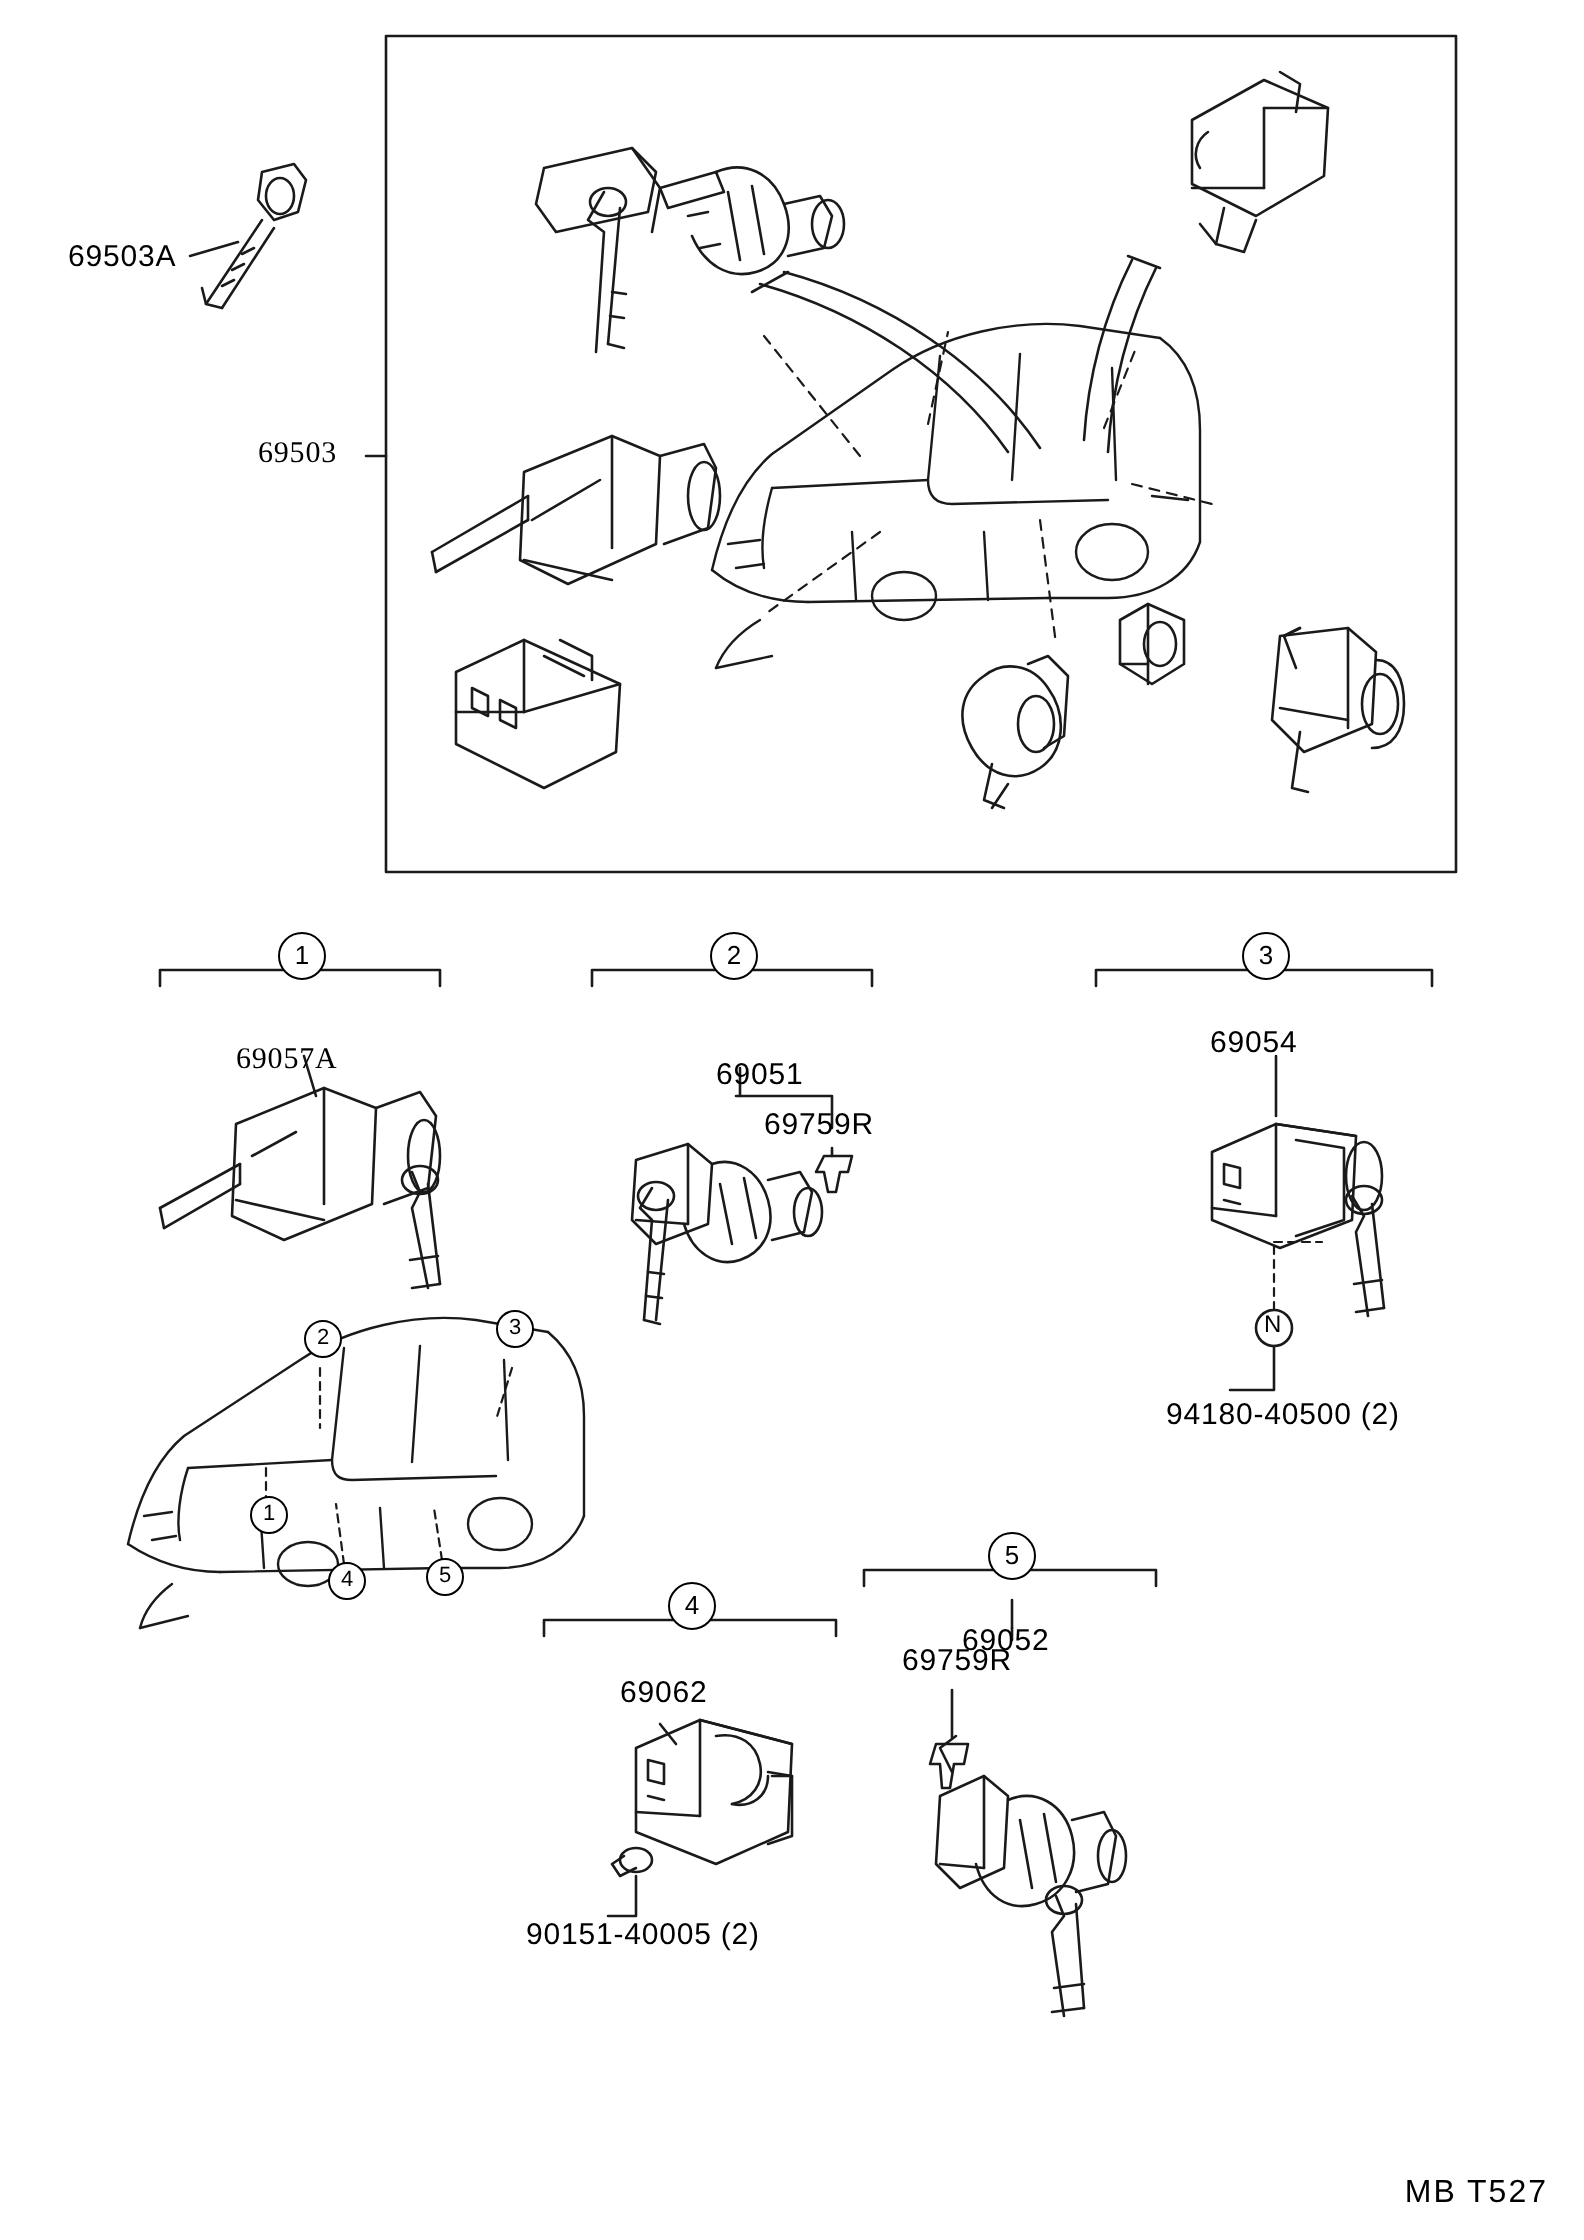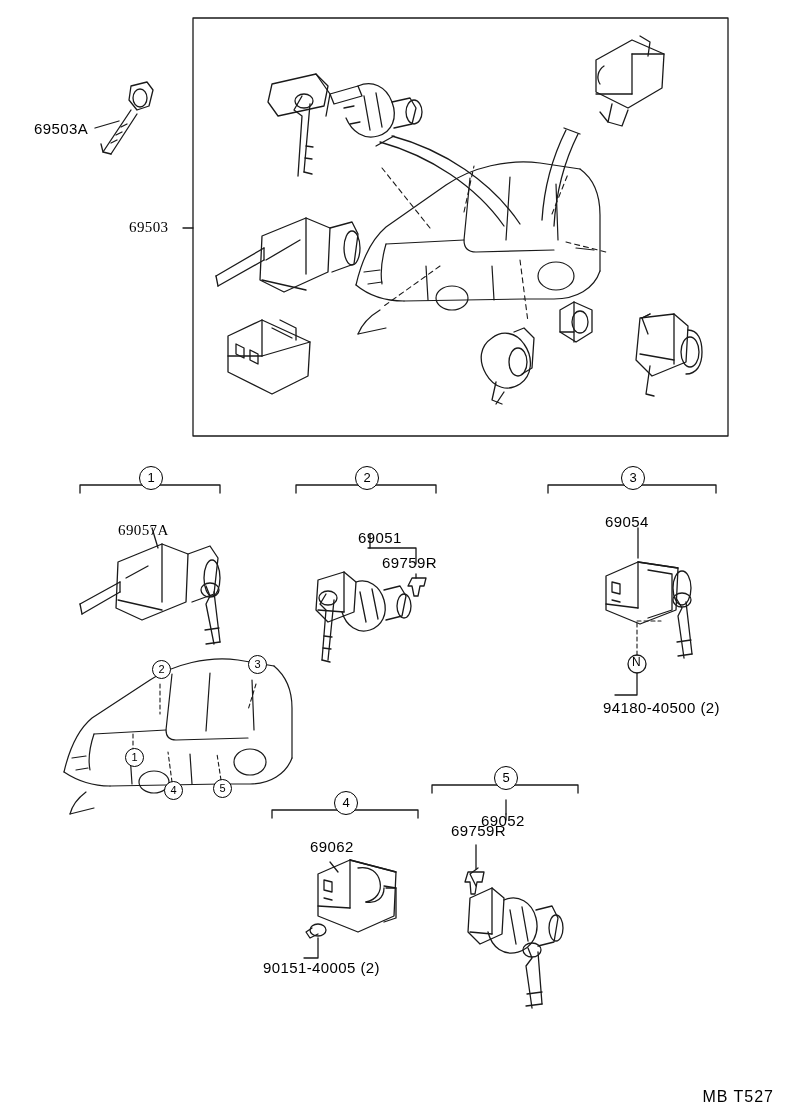--- a/index.html
+++ b/index.html
@@ -384,21 +384,21 @@
   <div class="callout-num" style="left:621px; top:466px;">3</div>
   <div class="callout-num" style="left:334px; top:791px;">4</div>
   <div class="callout-num" style="left:494px; top:766px;">5</div>
 
   <div class="lbl" style="left:118px; top:522px;font-family:Liberation Serif, serif;">69057A</div>
 
   <div class="lbl" style="left:358px; top:513px;margin-top:16px;">69051</div>
   <div class="lbl" style="left:382px; top:554px;">69759R</div>
 
   <div class="lbl" style="left:605px; top:513px;">69054</div>
-  <div class="lbl" style="left:583px; top:699px;margin-left:20px;">94180-40500 (2)</div>
+  <div class="lbl" style="left:583px; top:699px;">94180-40500 (2)</div>
   <div class="lbl small" style="left:632px; top:655px; font-size:12px;">N</div>
 
   <div class="lbl" style="left:310px; top:838px;">69062</div>
   <div class="lbl" style="left:263px; top:959px;">90151-40005 (2)</div>
 
   <div class="lbl" style="left:481px; top:812px;">69052</div>
   <div class="lbl" style="left:451px; top:820px; top:822px;">69759R</div>
 
   <div class="callout-num tiny" style="left:152px; top:660px;">2</div>
   <div class="callout-num tiny" style="left:248px; top:655px;">3</div>

